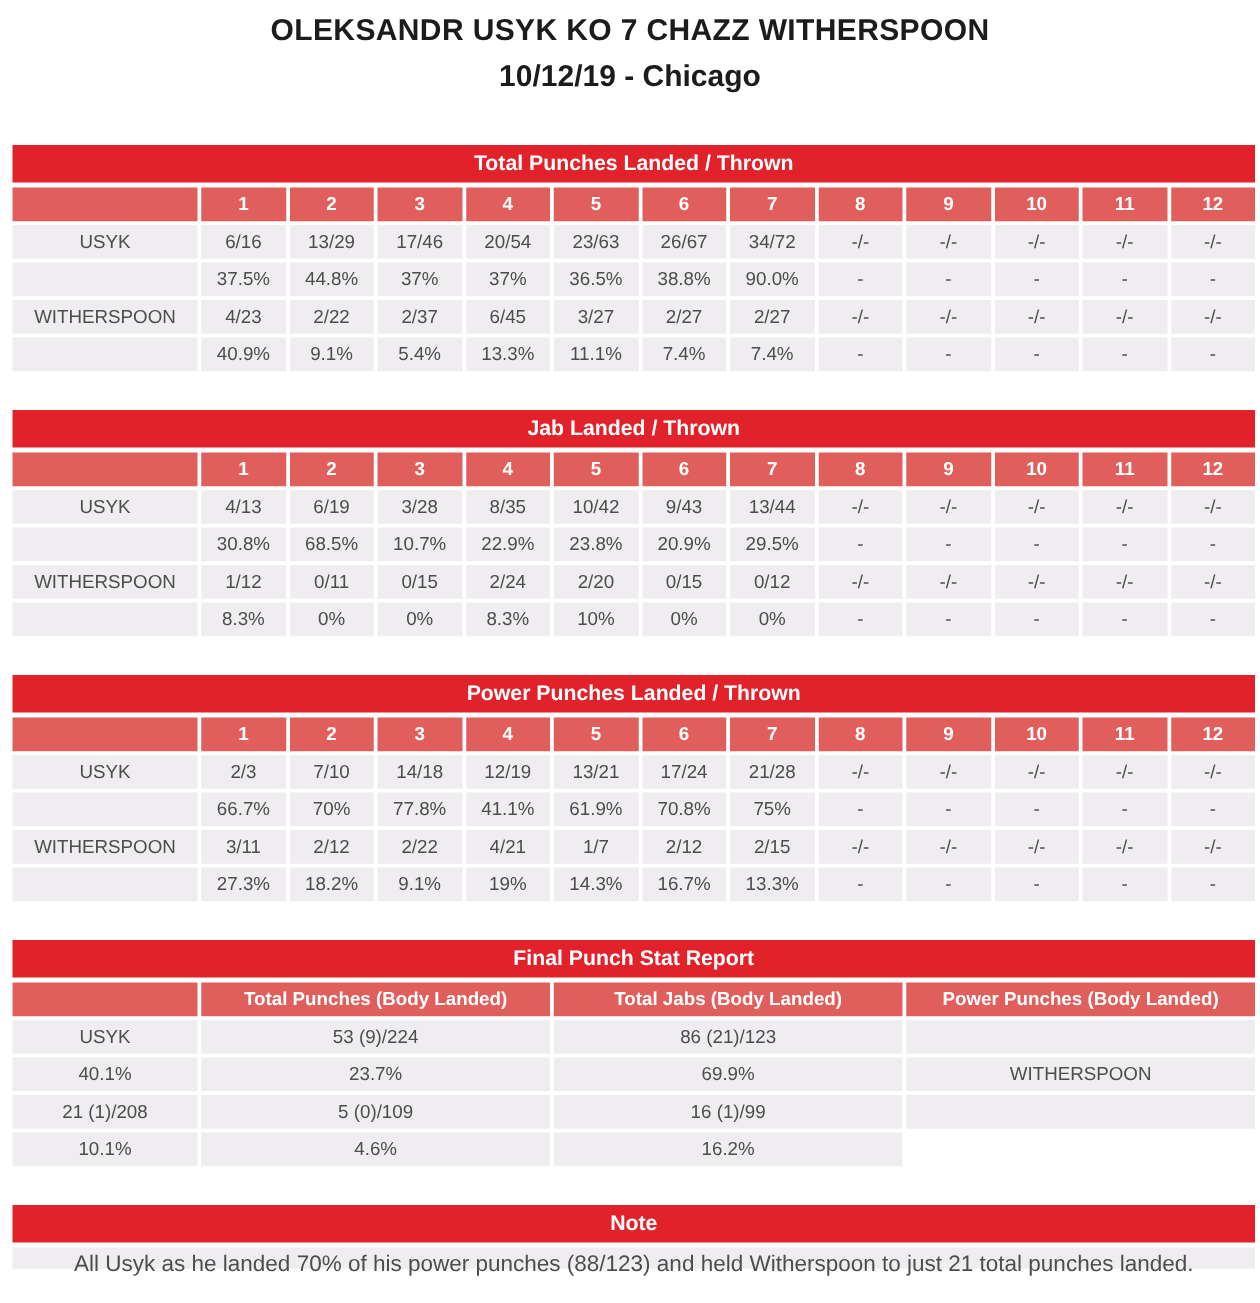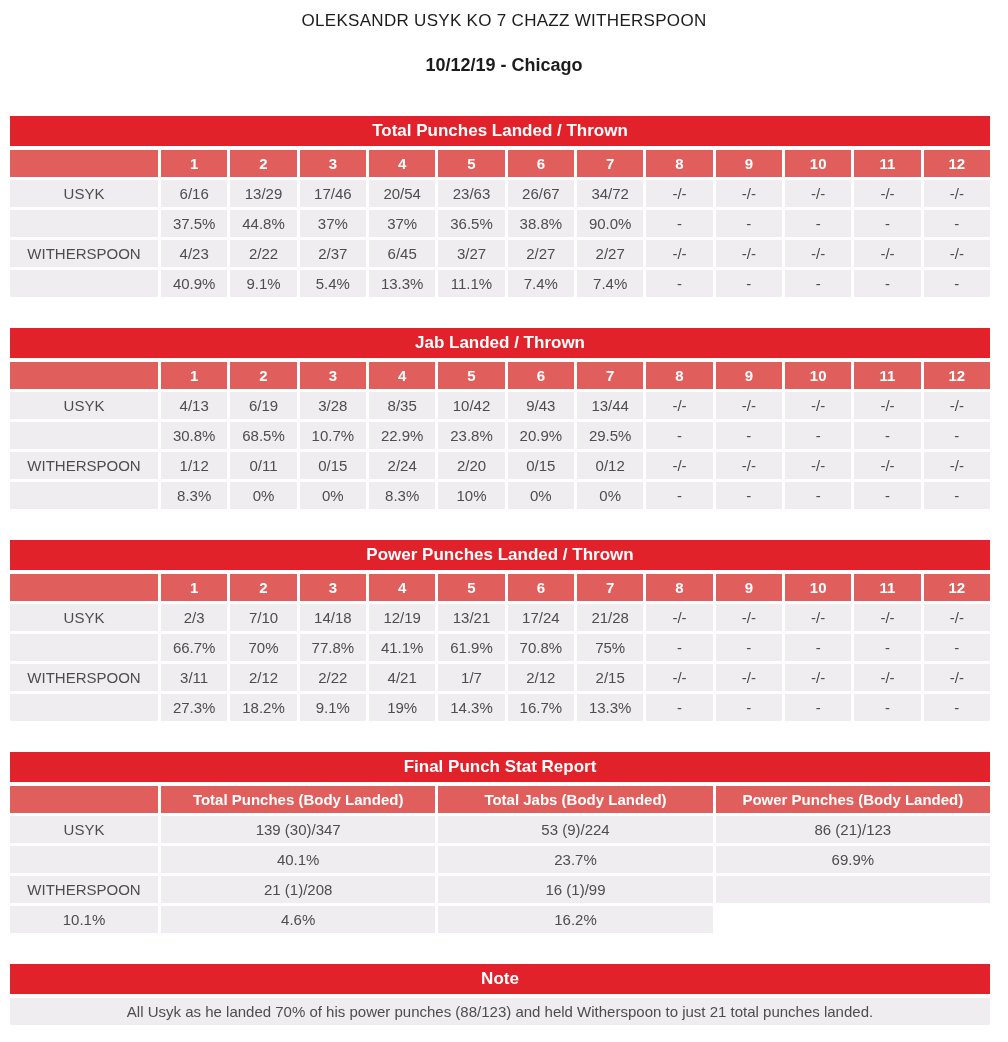--- a/index.html
+++ b/index.html
@@ -12,34 +12,34 @@
   .page {
     width: 1008px;
     box-sizing: border-box;
   }
   .header {
     text-align: center;
     padding-top: 11px;
     margin-bottom: 40px;
   }
   .fight-title {
-    font-size: 17px;
-    font-weight: normal;
+    font-size: 24px;
+    font-weight: bold;
     color: #1c1c1c;
     letter-spacing: 0.3px;
     text-align: center;
   }
   .fight-subtitle {
-    font-size: 18px;
+    font-size: 24px;
     font-weight: bold;
     color: #1c1c1c;
-    margin-top: 24px;
+    margin-top: 9px;
   }
   .stat-table {
-    margin: 0 18px 31px 10px;
+    margin: 0 4px 31px 10px;
   }
   .table-title {
     background: #e2222a;
     color: #ffffff;
     font-weight: bold;
     font-size: 17px;
     text-align: center;
     height: 30px;
     line-height: 30px;
     margin-bottom: 4px;
@@ -67,23 +67,23 @@
     white-space: nowrap;
   }
   .cell.hdr {
     background: #e05e5b;
     color: #ffffff;
     font-weight: bold;
   }
   .note-row {
     background: #efedf0;
     text-align: center;
-    height: 27px;
+    height: 17px;
     line-height: 27px;
-    font-size: 15px;
+    font-size: 18px;
     color: #4d4d4d;
   }
 </style>
 </head>
 <body>
 
 <div class="page">
 
   <div class="header">
     <div class="fight-title">OLEKSANDR USYK KO 7 CHAZZ WITHERSPOON</div>
@@ -305,29 +305,29 @@
 
   <div id="final-table">
       <div class="stat-table">
         <div class="table-title">Final Punch Stat Report</div>
         <div class="grid finals">
           <div class="cell hdr">&nbsp;</div>
           <div class="cell hdr">Total Punches (Body Landed)</div>
           <div class="cell hdr">Total Jabs (Body Landed)</div>
           <div class="cell hdr">Power Punches (Body Landed)</div>
           <div class="cell">USYK</div>
-          <div class="cell">139 (30)/347</div>
           <div class="cell">53 (9)/224</div>
           <div class="cell">86 (21)/123</div>
           <div class="cell">&nbsp;</div>
           <div class="cell">40.1%</div>
           <div class="cell">23.7%</div>
           <div class="cell">69.9%</div>
           <div class="cell">WITHERSPOON</div>
           <div class="cell">21 (1)/208</div>
+          <div class="cell">5 (0)/109</div>
           <div class="cell">16 (1)/99</div>
           <div class="cell">&nbsp;</div>
           <div class="cell">10.1%</div>
           <div class="cell">4.6%</div>
           <div class="cell">16.2%</div>
         </div>
       </div>
     </div>
 
   <div class="stat-table">

